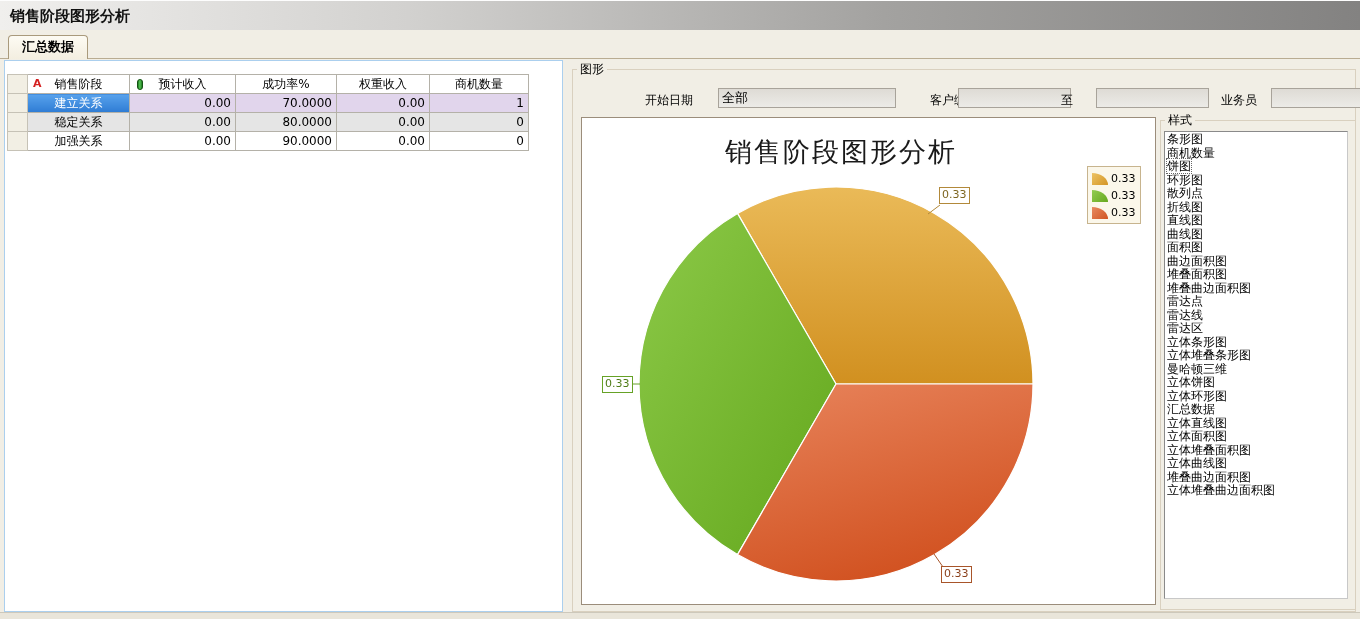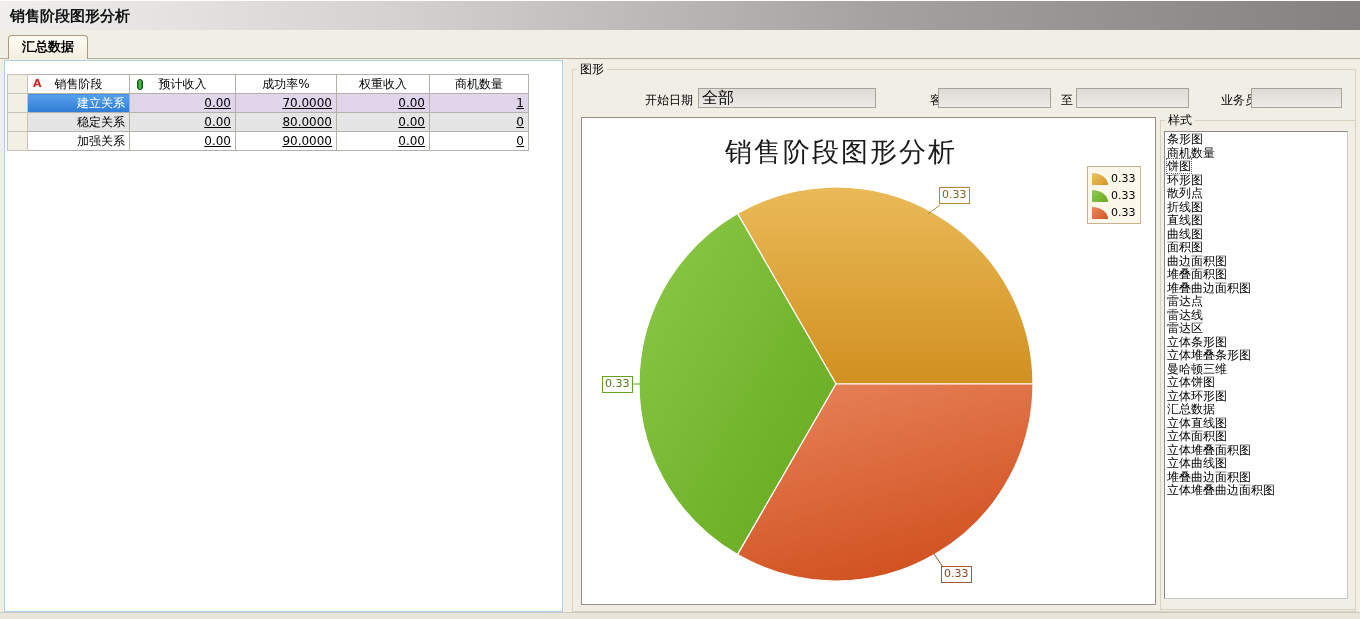--- a/index.html
+++ b/index.html
@@ -31,22 +31,22 @@
   
   .left-panel{
     position:absolute; left:4px; top:60px; width:559px; height:552px;
     background:#fff; border:1px solid #abcfee;
   }
   table.grid{ position:absolute; left:2px; top:13px; border-collapse:collapse; table-layout:fixed; }
   table.grid th, table.grid td{
     border:1px solid #b4b1a8; height:19px; padding:0 4px; overflow:hidden; white-space:nowrap;
   }
   table.grid th{ background:#fff; font-weight:normal; text-align:center; position:relative; }
-  table.grid td.num{ text-align:right;text-decoration:underline; }
-  table.grid td.stage{ text-align:right; }
+  table.grid td.num{ text-align:right; }
+  table.grid td.stage{ text-align:center; }
   table.grid .sel{ background:#f2efe4; border-color:#c6c2b6; }
   .ico-a{ position:absolute; left:5px; top:3px; color:#d42020; font-weight:bold; font-size:11px; line-height:12px; }
   .ico-bar{
     position:absolute; left:7px; top:4px; width:6px; height:11px;
     background:linear-gradient(to right,#1f7a1f,#57c957 45%,#1f7a1f);
     border:1px solid #145214; border-radius:3px;
   }
   tr.r1 td{ background:#e1d5ec; }
   tr.r2 td{ background:#e5e5e5; }
   tr.r3 td{ background:#ffffff; }
@@ -59,21 +59,21 @@
   .groupbox > .glabel{
     position:absolute; top:-9px; left:4px; background:#f1eee5; padding:0 3px; font-size:12px;
   }
   #gb-graph{ left:572px; top:69px; width:784px; height:543px; }
   #gb-style{ left:1160px; top:120px; width:196px; height:490px; }
   
   .fld-label{ position:absolute; top:92px; height:16px; line-height:16px; }
   .fld{
     position:absolute; top:88px; height:20px;
     background:linear-gradient(#dedbd5,#ecebe7);
-    border:1px solid #a8a39a; font-size:16px; padding:1px 3px; color:#000;
+    border:1px solid #a8a39a; font-size:13px; padding:1px 3px; color:#000;margin-left:20px;
   }
   
   .chartbox{
     position:absolute; left:581px; top:117px; width:575px; height:488px;
     background:#fff; border:1px solid #9b8d7b;
   }
   .chart-title{
     position:absolute; left:59px; top:16px; width:400px; text-align:center;
     font-family:"DejaVu Serif","Liberation Serif",serif;
     font-size:27px; color:#1a1a1a; letter-spacing:2px;

